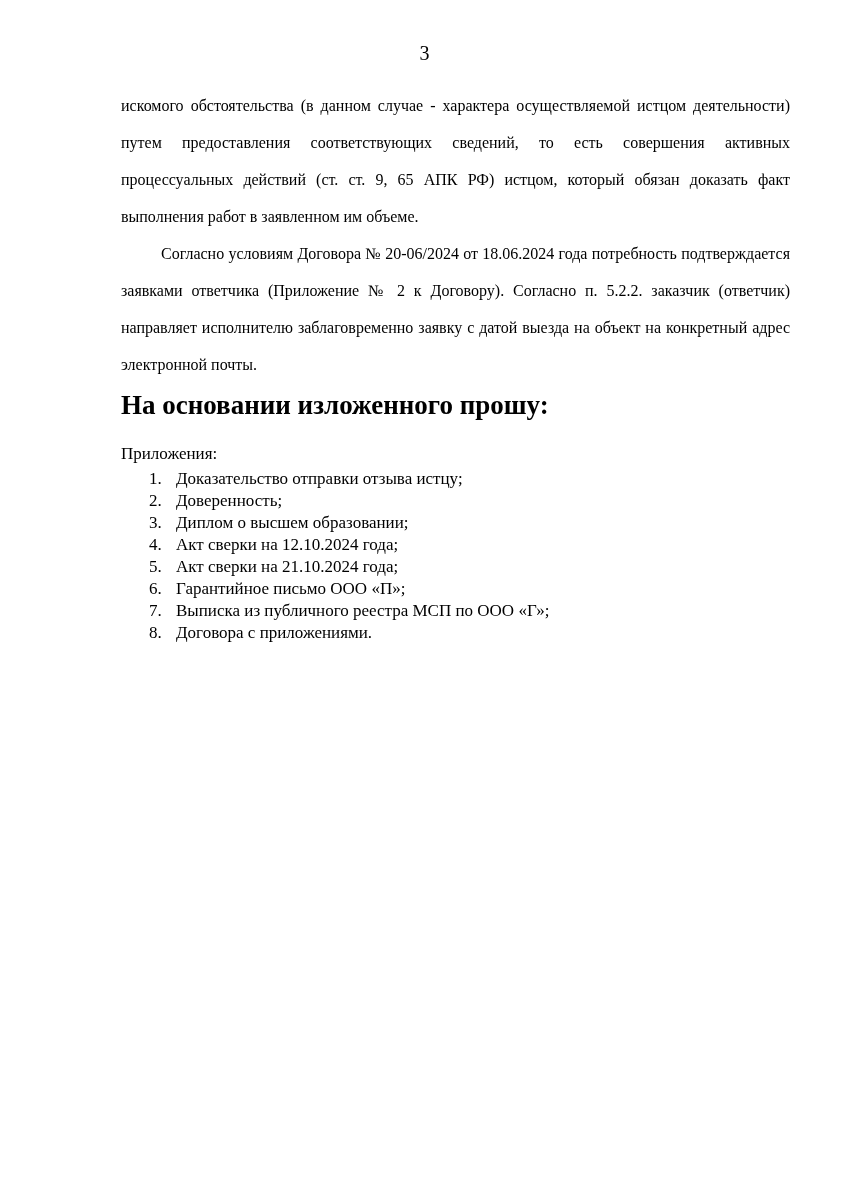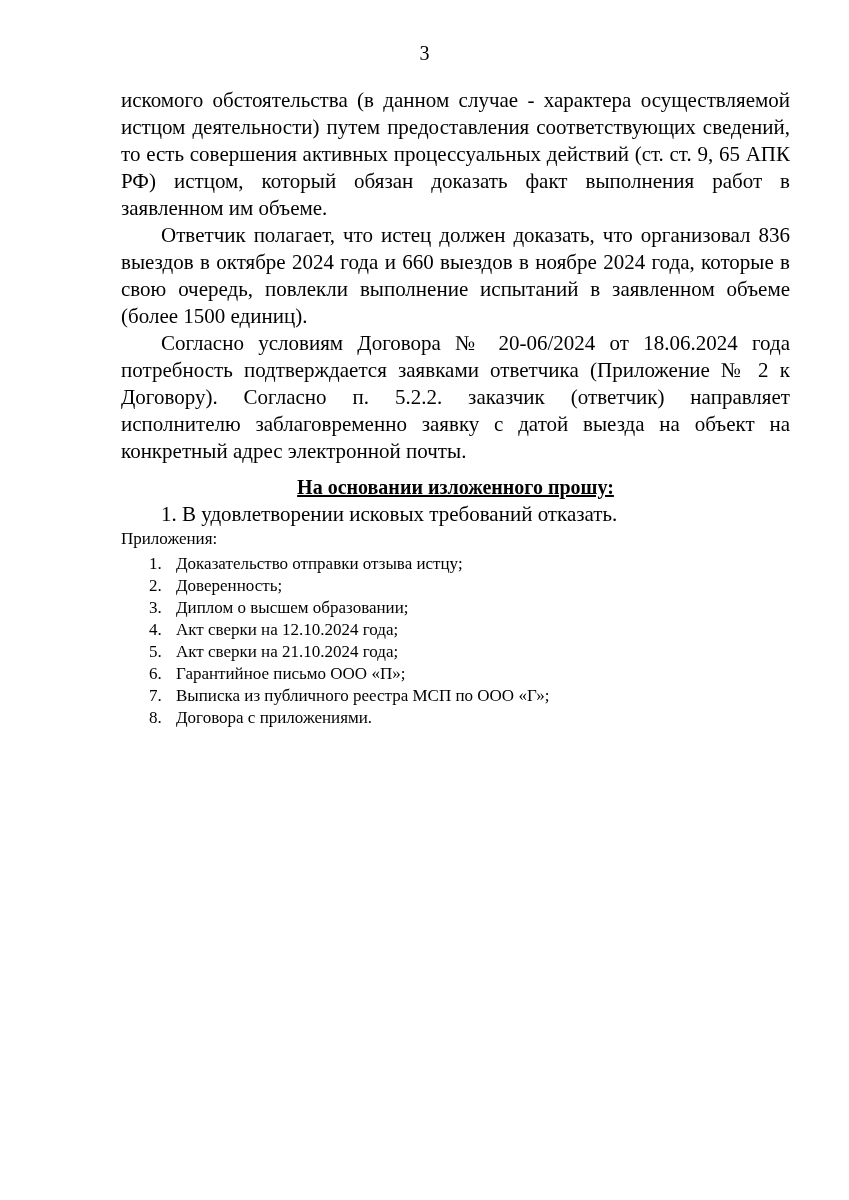--- a/index.html
+++ b/index.html
@@ -25,34 +25,32 @@
     font-size: 20px;
     line-height: 24px;
   }
   .content {
     position: absolute;
     top: 87px;
     left: 121px;
     width: 669px;
   }
   .para {
-    font-size: 21px;
-    line-height: 27px;
+    font-size: 16px;
+    line-height: 37px;
     text-align: justify;
   }
   .indent { text-indent: 40px; }
   .petition-heading {
-    font-size: 20px;
+    font-size: 27px;
     line-height: 27px;
     font-weight: bold;
-    text-align: center;
     margin-top: 9px;
-    text-decoration: underline;
   }
-  .attachments { }
+  .attachments { margin-top: 24px; }
   .attachments-label {
     font-size: 17px;
     line-height: 22px;
     margin-bottom: 3px;
   }
   .attachment-item {
     display: flex;
     font-size: 17px;
     line-height: 22px;
     margin-left: 28px;
@@ -64,30 +62,28 @@
 <body>
 
 <div class="page">
 
   <div class="page-number">3</div>
 
   <div class="content">
 
     <p class="para">искомого обстоятельства (в данном случае - характера осуществляемой истцом деятельности) путем предоставления соответствующих сведений, то есть совершения активных процессуальных действий (ст. ст. 9, 65 АПК РФ) истцом, который обязан доказать факт выполнения работ в заявленном им объеме.</p>
 
-    <p class="para indent">Ответчик полагает, что истец должен доказать, что организовал 836 выездов в октябре 2024 года и 660 выездов в ноябре 2024 года, которые в свою очередь, повлекли выполнение испытаний в заявленном объеме (более 1500 единиц).</p>
 
     <p class="para indent">Согласно условиям Договора № 20-06/2024 от 18.06.2024 года потребность подтверждается заявками ответчика (Приложение № 2 к Договору). Согласно п. 5.2.2. заказчик (ответчик) направляет исполнителю заблаговременно заявку с датой выезда на объект на конкретный адрес электронной почты.</p>
 
 
 
 
     <p class="petition-heading">На основании изложенного прошу:</p>
 
-    <p class="para indent"><span>1.</span> <span>В удовлетворении исковых требований отказать.</span></p>
 
 
     <div class="attachments">
 
       <p class="attachments-label">Приложения:</p>
 
       <div class="attachment-item">
         <span class="attachment-num">1.</span>
         <span class="attachment-text">Доказательство отправки отзыва истцу;</span>
       </div>

